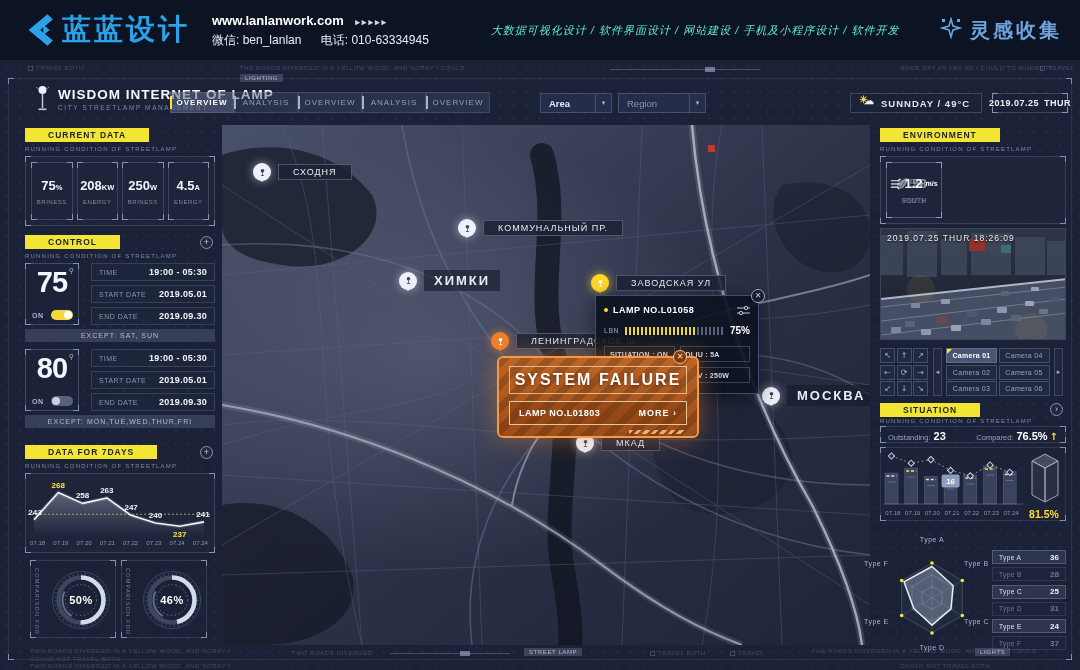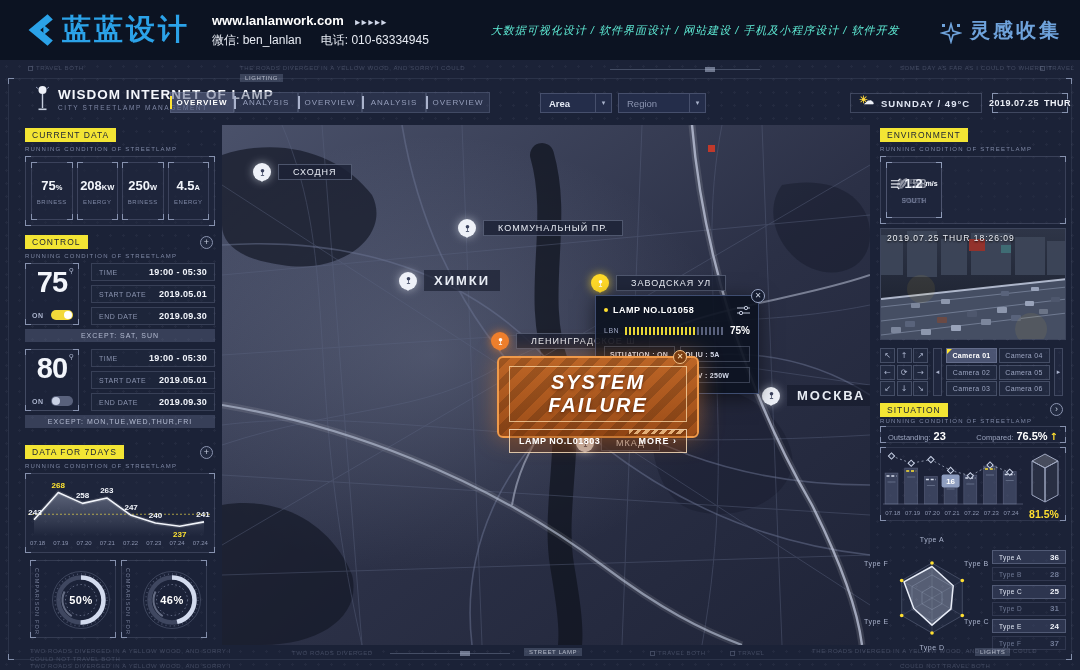--- a/index.html
+++ b/index.html
@@ -9,21 +9,21 @@
   
   .site-header{height:60px;background:#0c1322;display:flex;align-items:center;padding:0 18px;position:relative}
   .logo-mark{width:38px;height:38px;flex:0 0 auto}
   .brand{font-size:29px;font-weight:bold;color:#2ba2e8;letter-spacing:3px;margin-left:6px;white-space:nowrap}
   .contact{margin-left:22px;line-height:1.5}
   .contact .web{font-size:13px;color:#ffffff;font-weight:bold}
   .contact .web .arr{font-size:9px;color:#cfd6e8;letter-spacing:2px;margin-left:8px}
   .contact .tel{font-size:12px;color:#e8ecf4}
   .contact .tel span{margin-right:16px}
   .services{margin-left:46px;font-size:11px;font-style:italic;color:#5eead4;letter-spacing:1px;white-space:nowrap}
-  .collect{margin-left:auto;display:flex;align-items:flex-end}
+  .collect{margin-left:auto;display:flex;align-items:flex-start}
   .collect .txt{font-size:20px;font-weight:bold;color:#6fa3dc;letter-spacing:3px;margin-left:8px}
 
   
   .dash{position:absolute;top:60px;left:0;width:1080px;height:610px;
     background-color:#1b2237;
     background-image:radial-gradient(rgba(190,200,230,0.05) 1px, transparent 1.2px);
     background-size:13px 13px}
   .frame{position:absolute;left:8px;right:8px;top:18px;bottom:10px;border:1px solid rgba(130,140,170,.16);pointer-events:none}
 
   
@@ -56,21 +56,21 @@
   .dd .dd-label{flex:1;font-size:9.5px;font-weight:bold;color:#e4e9f4;padding-left:8px}
   .dd.dim .dd-label{color:#8b94b0;font-weight:normal}
   .dd .dd-btn{width:16px;height:100%;border-left:1px solid rgba(150,160,190,.3);display:flex;align-items:center;justify-content:center;font-size:7px;color:#aab3cc}
   .weather{position:absolute;left:850px;top:33px;width:132px;height:20px;border:1px solid rgba(150,160,190,.3);display:flex;align-items:center;padding:0 8px;font-size:9.5px;font-weight:bold;color:#dfe5f2;letter-spacing:1px}
   .weather .wicon{position:relative;width:16px;height:12px;margin-right:6px}
   .weather .sun{position:absolute;left:0;top:-3px;color:#ffd83a;font-size:10px}
   .weather .cloud{position:absolute;left:5px;top:-2px;color:#eef1f8;font-size:10px}
   .datebox{position:absolute;left:992px;top:33px;width:76px;height:20px;border:1px solid rgba(150,160,190,.3);display:flex;align-items:center;justify-content:center;font-size:9px;font-weight:bold;color:#eef1f8;letter-spacing:.5px;gap:5px}
 
   
-  .panel-badge{position:absolute;background:#f3e534;color:#1b2134;font-size:8.5px;font-weight:normal;letter-spacing:1px;padding:2px 7px}
+  .panel-badge{position:absolute;background:#f3e534;color:#1b2134;font-size:8.5px;font-weight:bold;letter-spacing:1px;padding:2px 23px}
   .panel-sub{position:absolute;font-size:6px;color:#7e87a4;letter-spacing:1.2px}
   .round-btn{position:absolute;width:13px;height:13px;border-radius:50%;border:1px solid #8b94b0;color:#c6cede;display:flex;align-items:center;justify-content:center;font-size:9px;line-height:1;cursor:pointer;background:rgba(40,48,72,.5)}
 
   .tile{position:absolute;border:1px solid rgba(165,175,205,.2);background:rgba(35,42,66,.4)}
 
   
   .cards4{display:flex;gap:4px;padding:5px}
   .mini-card{width:43px;height:58px;border:1px solid rgba(165,175,205,.22);background:rgba(30,37,60,.45);display:flex;flex-direction:column;align-items:center;justify-content:center;position:relative}
   .mv{font-size:13px;font-weight:bold;color:#f2f5fb;white-space:nowrap}
   .mv .mu{font-size:7.5px;font-weight:bold}
@@ -132,21 +132,21 @@
   .p-fields{display:grid;grid-template-columns:1fr 1fr;gap:5px;margin-top:10px}
   .pfield{height:16px;border:1px solid rgba(165,175,205,.28);display:flex;align-items:center;padding:0 5px;font-size:7px;color:#d4dbec;font-weight:bold;letter-spacing:.3px;white-space:nowrap;overflow:hidden}
   .xbtn{position:absolute;width:14px;height:14px;border-radius:50%;display:flex;align-items:center;justify-content:center;font-size:8px;line-height:1;cursor:pointer}
   .popup .xbtn{top:-7px;right:-7px;background:#151c30;border:1px solid #9aa6c4;color:#c6cede}
 
   
   .alert{position:absolute;left:275px;top:231px;width:202px;height:82px;z-index:6;border:2px solid #f09a4a;border-radius:6px;
     background:repeating-linear-gradient(135deg,rgba(0,0,0,.16) 0 8px,rgba(0,0,0,0) 8px 16px),linear-gradient(#bc6526,#9d4d18);
     box-shadow:0 0 24px rgba(235,130,45,.45)}
   .ab-band{margin:8px 10px 0;border:1px solid rgba(255,220,170,.75);padding:4px 0;text-align:center}
-  .ab-title{font-size:20px;font-weight:bold;font-style:italic;color:#ffffff;letter-spacing:2px;text-shadow:0 1px 3px rgba(90,30,0,.8)}
+  .ab-title{font-size:16px;font-weight:bold;color:#ffffff;letter-spacing:2px;text-shadow:0 1px 3px rgba(90,30,0,.8)}
   .ab-row{margin:7px 10px 0;border:1px solid rgba(255,230,195,.8);height:24px;display:flex;align-items:center;justify-content:space-between;padding:0 9px;background:rgba(120,55,12,.35)}
   .ab-row .lamp{font-size:9px;font-weight:bold;color:#ffffff;letter-spacing:.5px}
   .ab-row .more{font-size:9px;font-weight:bold;color:#ffffff;letter-spacing:1px;cursor:pointer}
   .alert .xbtn{top:-8px;right:10px;background:#7a3c10;border:1px solid #f3c289;color:#ffe3b8}
   .hz{position:absolute;right:12px;bottom:2px;width:56px;height:4px;background:repeating-linear-gradient(135deg,#f3c289 0 3px,transparent 3px 6px);opacity:.85}
 
   
   .cards3{display:flex;gap:5px;padding:5px}
   .env-card{width:56px;height:56px;border:1px solid rgba(165,175,205,.22);background:rgba(30,37,60,.45);display:flex;flex-direction:column;align-items:center;justify-content:center}
   .env-top{display:flex;align-items:center;gap:3px}

